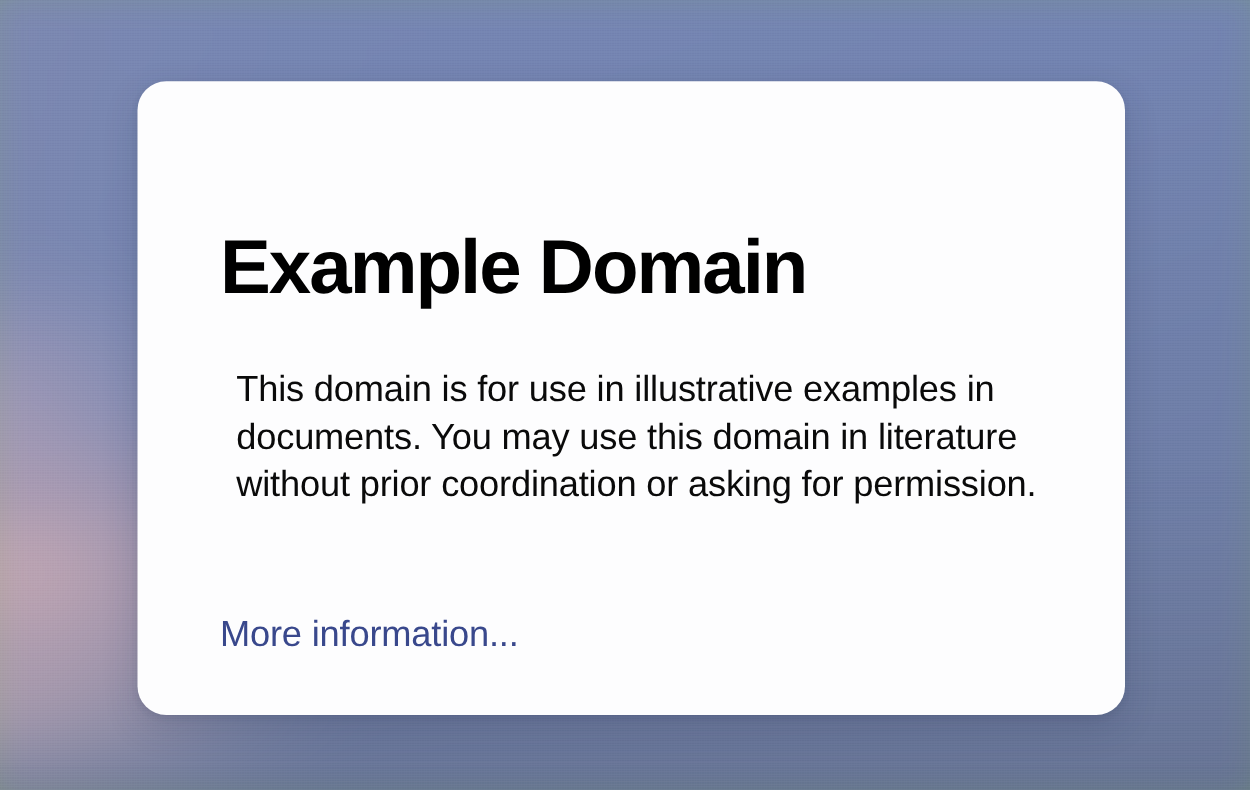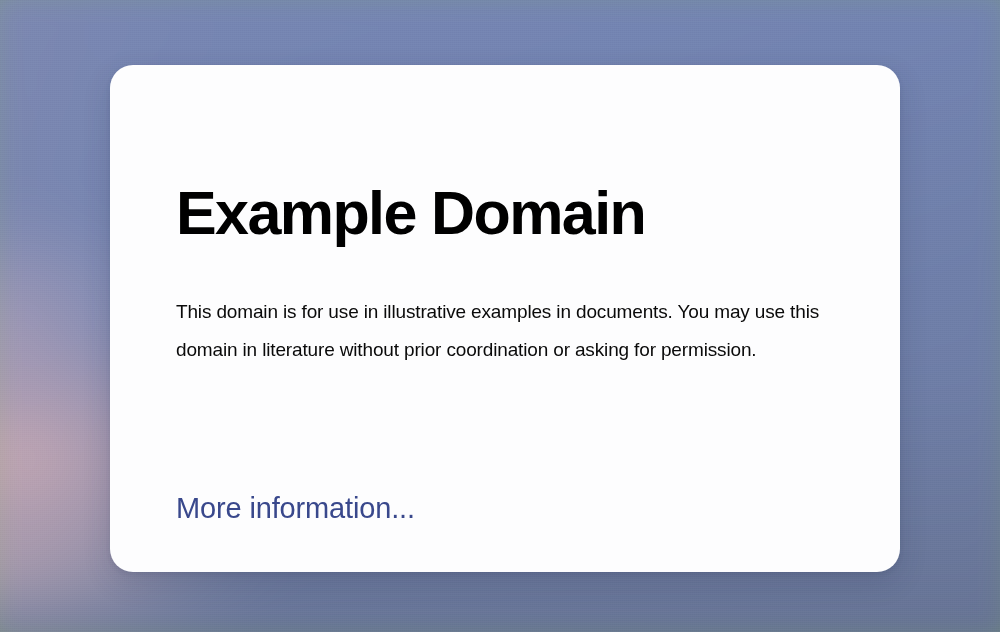--- a/index.html
+++ b/index.html
@@ -97,23 +97,23 @@
     line-height: 1.04;
     color: #000000;
     white-space: nowrap;
   }
 
   .body-text {
     margin: 0;
     padding: 0;
     position: absolute;
     top: 228px;
-    left: 0;
+    left: 13px;
     width: 660px;
-    font-size: 19px;
+    font-size: 29px;
     font-weight: 400;
     line-height: 38px;
     color: #0a0a0a;
     letter-spacing: -0.15px;
   }
 
   .more-link {
     position: absolute;
     top: 424px;
     left: 0;

